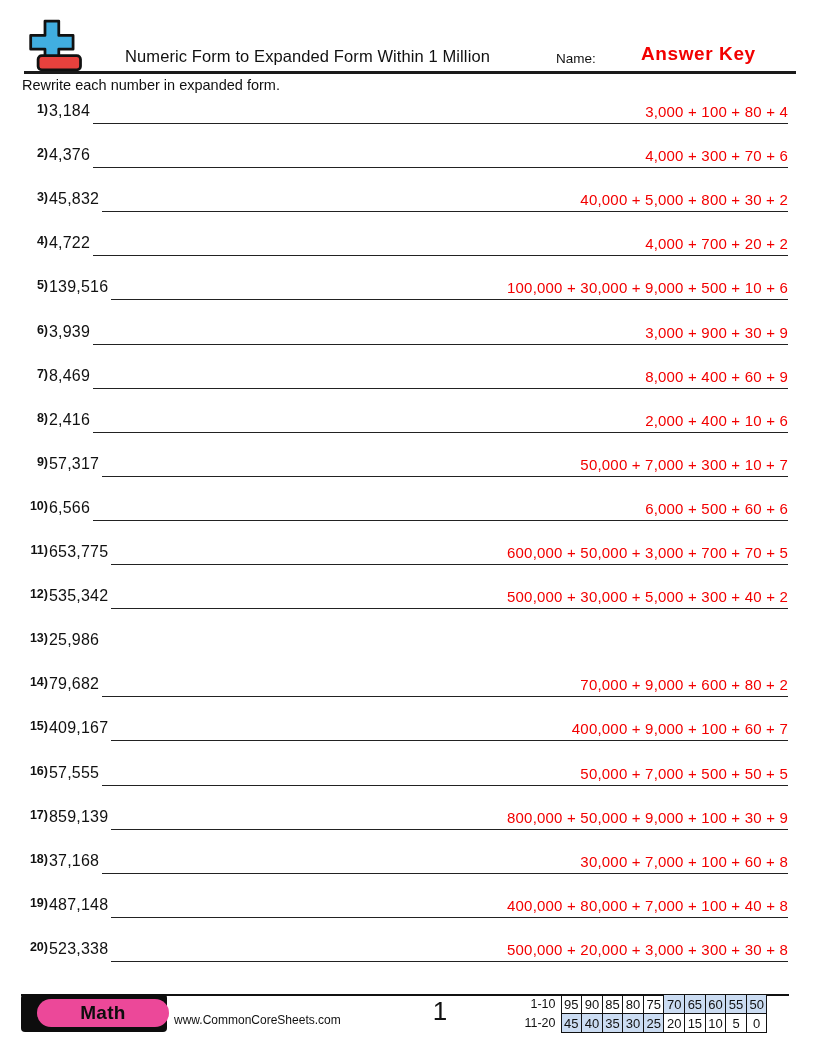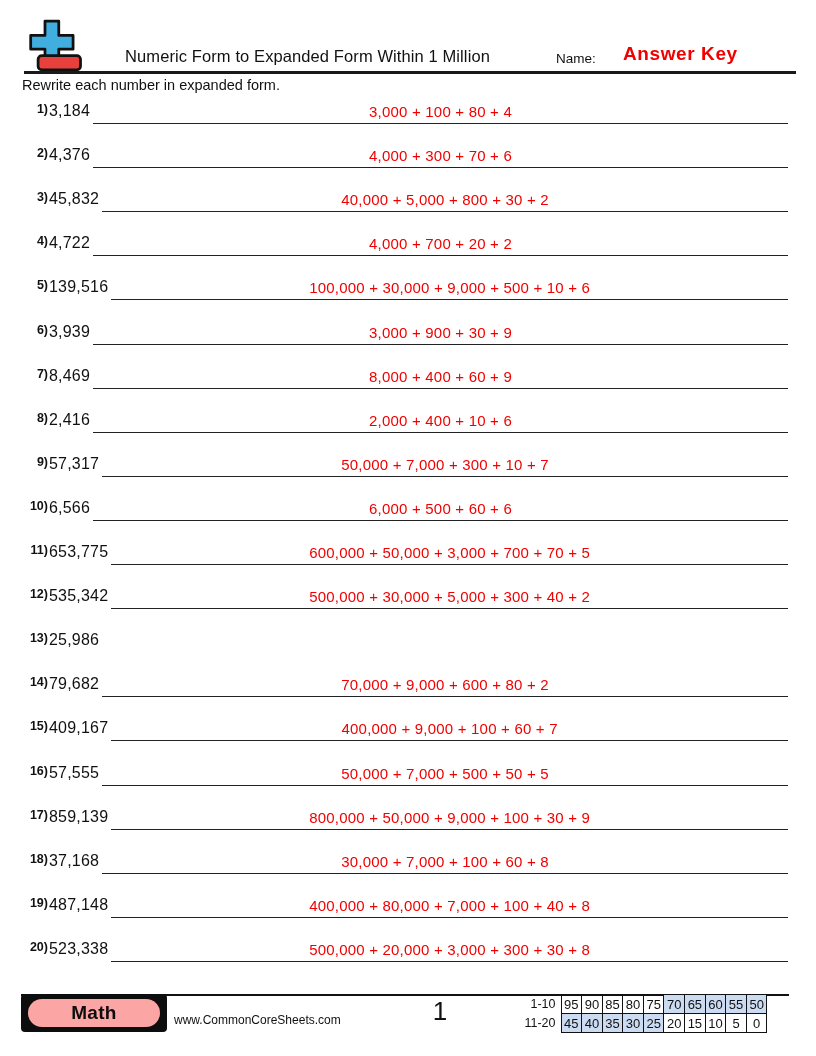--- a/index.html
+++ b/index.html
@@ -8,36 +8,36 @@
   }
   *{box-sizing:border-box}
   html,body{margin:0;padding:0;background:#fff}
   body{width:816px;height:1056px;font-family:"Liberation Sans",sans-serif;color:#111}
   .page{position:relative;width:816px;height:1056px;overflow:hidden;background:#fff}
 
   
   .logo{position:absolute;left:26px;top:19px;width:56px;height:53px}
   .title{position:absolute;left:125px;top:47px;font-size:16.5px;letter-spacing:.1px;white-space:nowrap}
   .name-label{position:absolute;left:556px;top:51px;font-size:13.5px}
-  .answer-key{position:absolute;left:623px;top:43px;font-size:19px;font-weight:700;color:var(--answer-red);letter-spacing:.6px}
+  .answer-key{position:absolute;left:641px;top:43px;font-size:19px;font-weight:700;color:var(--answer-red);letter-spacing:.6px}
   .header-rule{position:absolute;left:24px;top:71px;width:772px;height:2.5px;background:#1a1a1a}
   .instruction{position:absolute;left:22px;top:77px;font-size:14.5px;font-weight:400}
 
   
   .problems{position:absolute;left:27px;top:80px;width:761px}
   .prow{height:44.1px;display:flex;align-items:flex-end}
   .qnum{flex:none;width:21px;text-align:right;font-weight:700;font-size:12.5px;padding-bottom:8px}
   .qval{flex:none;font-size:16px;margin-left:1px;padding-bottom:4px;letter-spacing:.2px}
-  .ansline{flex:1;margin-left:3px;border-bottom:1.6px solid #222;text-align:center;min-width:0}
+  .ansline{flex:1;margin-left:3px;border-bottom:1.6px solid #222;text-align:right;min-width:0}
   .ans{display:inline-block;color:var(--answer-red);font-size:15px;padding-bottom:3px;letter-spacing:.2px;white-space:nowrap}
 
   
   .footer-rule{position:absolute;left:21px;top:994px;width:768px;height:2.2px;background:#111}
   .badge{position:absolute;left:21px;top:994px;width:146px;height:38px;background:#0d0d0d;border-radius:4px}
-  .badge-pill{position:absolute;left:7px;top:5px;width:132px;height:28px;background:#fca5a5;border-radius:14px;
+  .badge-pill{position:absolute;left:16px;top:5px;width:132px;height:28px;background:#ec4899;border-radius:14px;
     display:flex;align-items:center;justify-content:center;font-weight:700;font-size:19px;color:#0d0d0d;letter-spacing:.3px}
   .website{position:absolute;left:174px;top:1013px;font-size:12px}
   .pagenum{position:absolute;left:400px;top:996px;width:80px;text-align:center;font-size:26px}
   .score-table{position:absolute;left:521px;top:994px;border-collapse:collapse;font-size:13px;color:#111}
   .score-table td{width:20.6px;height:19px;text-align:center;padding:0;border:1.8px solid #111;line-height:1}
   .score-table td.lbl{border:none;background:none;width:40px;text-align:right;padding-right:5px;font-size:12.5px}
   .score-table td.shaded{background:var(--score-shaded)}
 </style>
 </head>
 <body>

